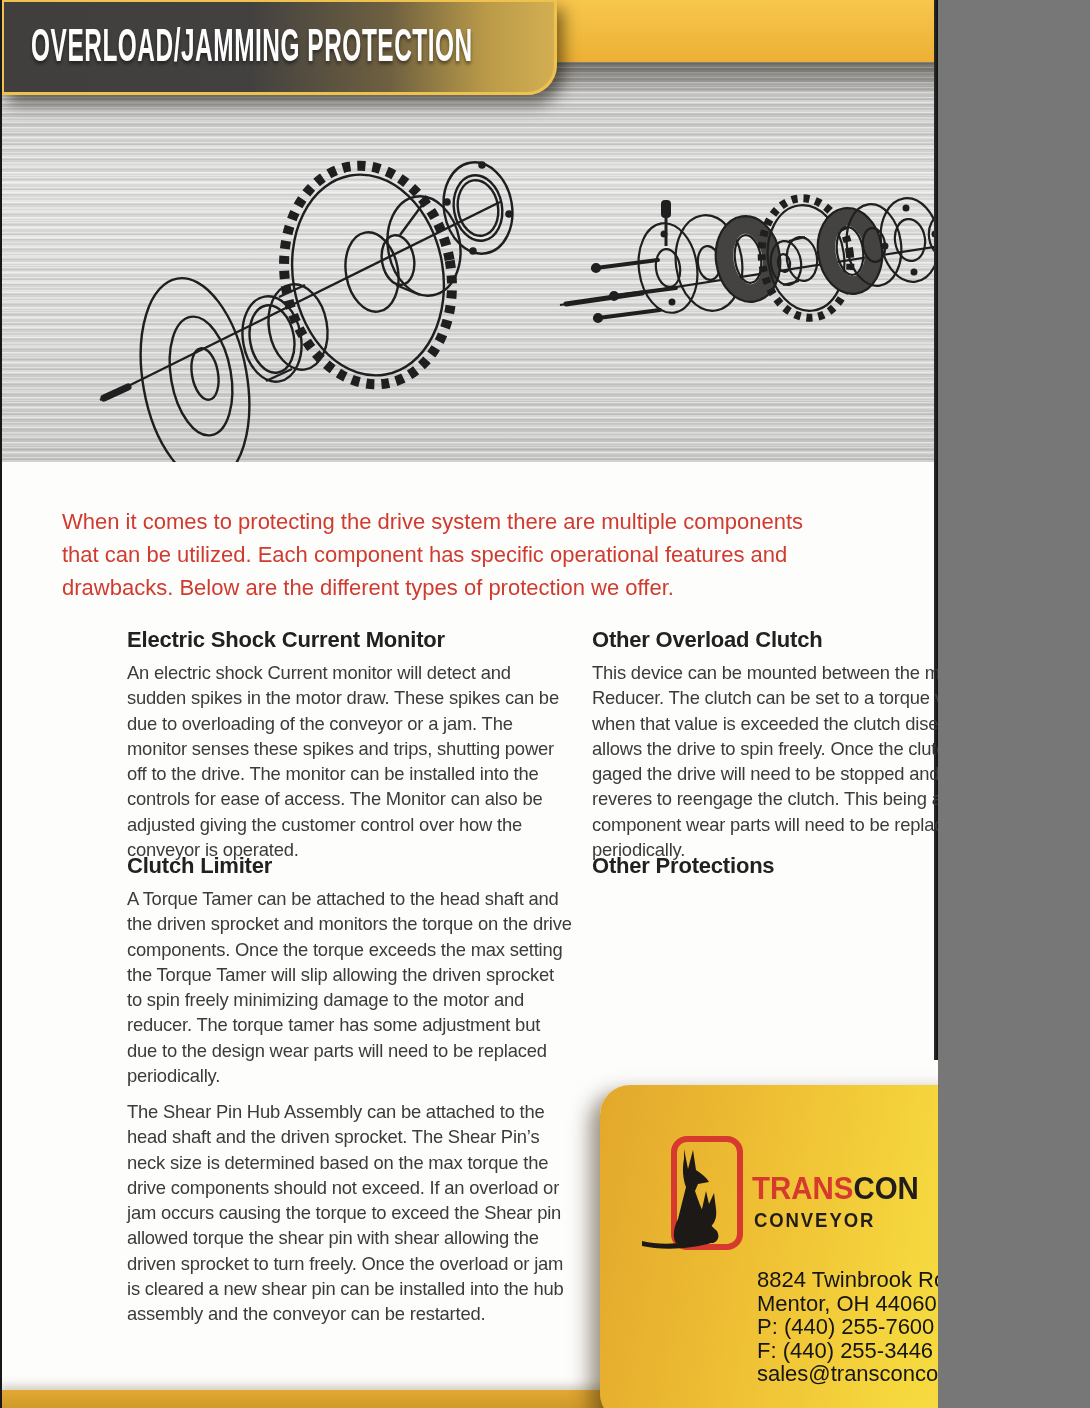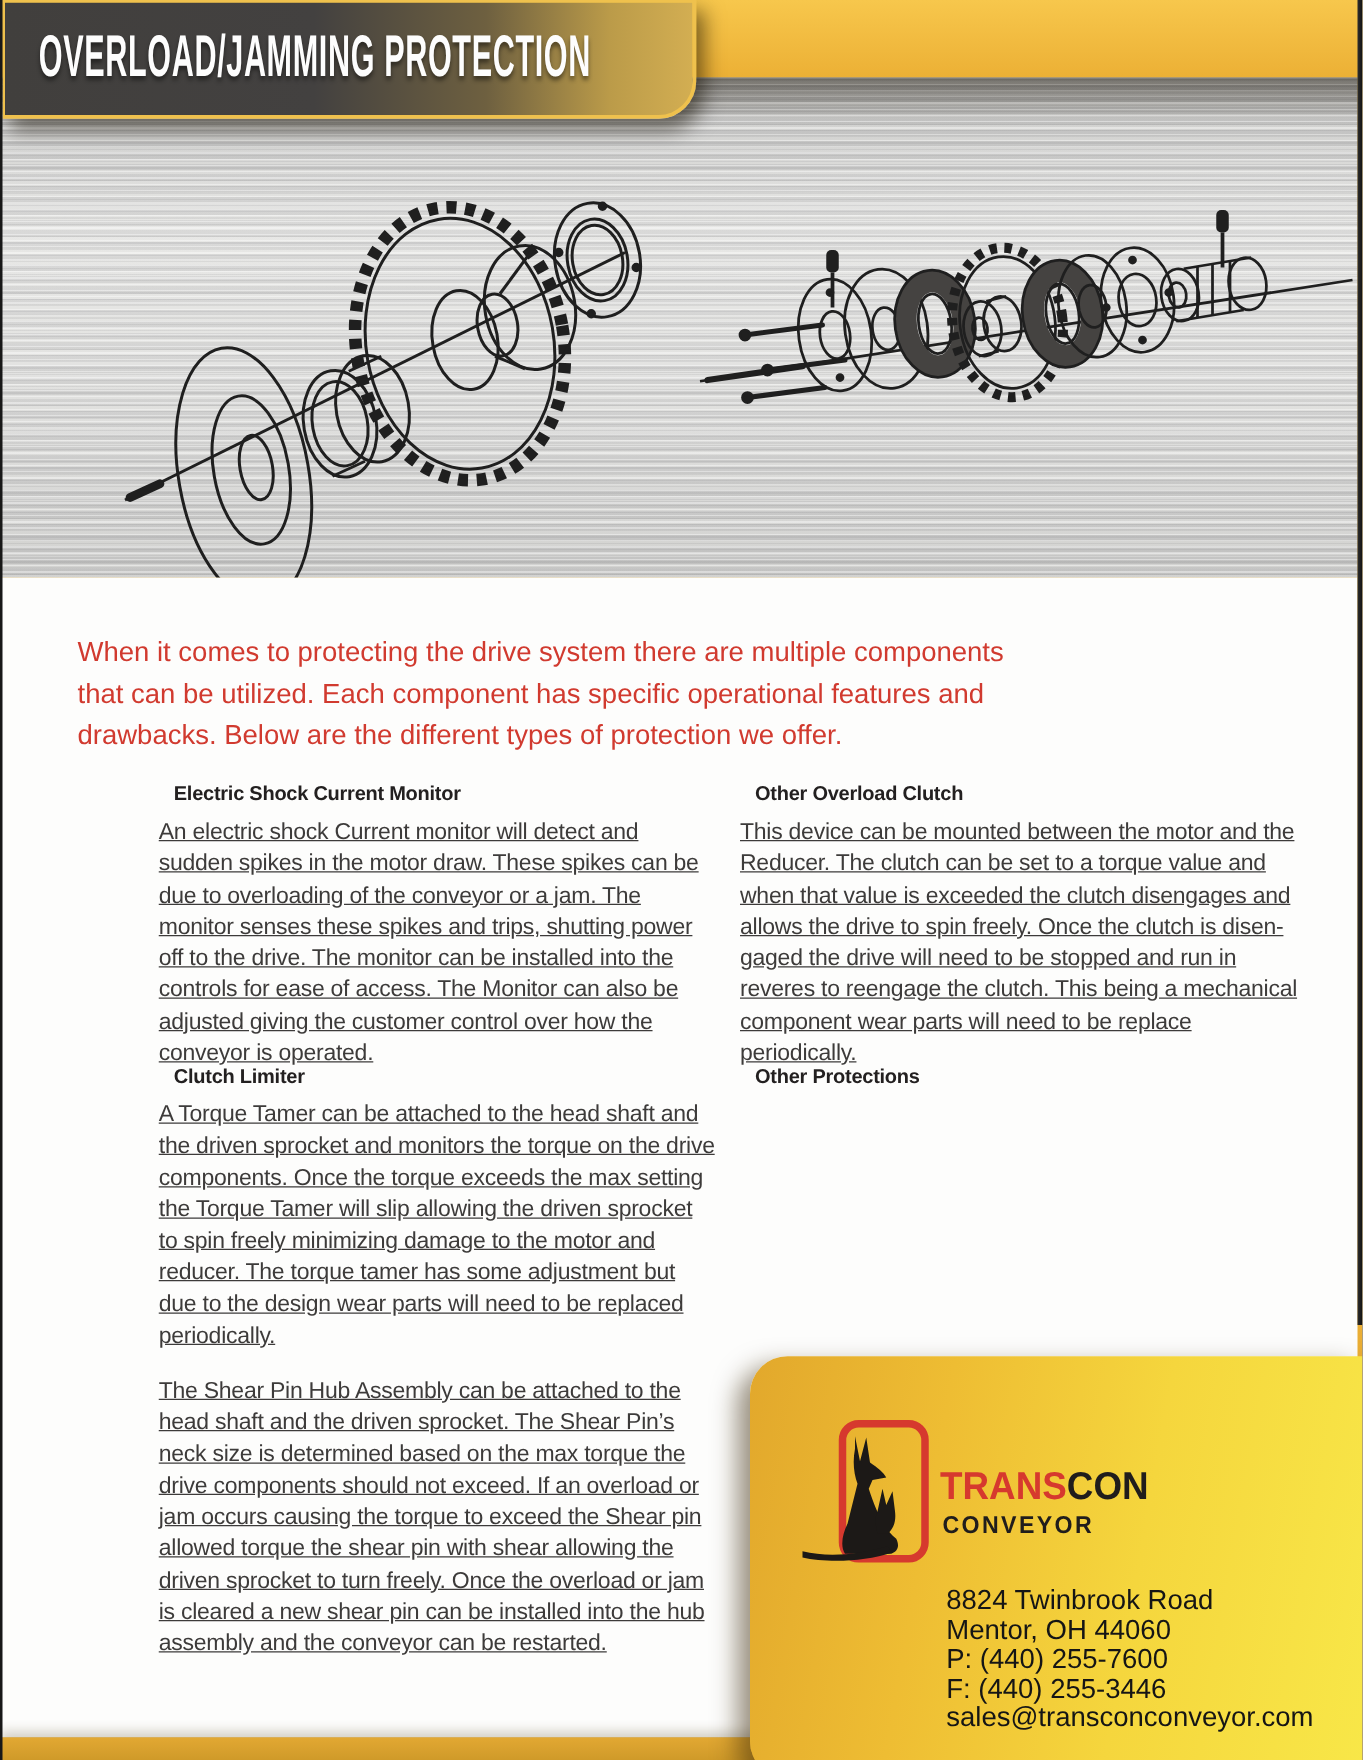--- a/index.html
+++ b/index.html
@@ -1,16 +1,16 @@
 <!DOCTYPE html>
 <html><head>
 <meta charset="utf-8">
 <style>
   html,body{margin:0;padding:0;background:#777;}
-  .page{position:relative;width:1090px;height:1408px;overflow:hidden;
+  .page{position:relative;width:938px;height:1408px;overflow:hidden;
         font-family:"Liberation Sans",sans-serif;
         background:linear-gradient(180deg,#f3bb3f 0%,#edb238 55%,#e7aa32 100%);}
   .abs{position:absolute;}
 
   
   .band{left:0;top:0;width:1086px;height:62px;
         background:linear-gradient(180deg,#f7c74c,#ecb035);
         box-shadow:0 5px 12px rgba(45,32,5,.55);z-index:2;}
 
   
@@ -45,22 +45,22 @@
   .edge-right{right:0;top:0;width:4px;height:1060px;z-index:7;
        background:linear-gradient(90deg,#2e2e2e,#101010);}
 
   
   .intro{left:62px;top:505px;width:778px;z-index:8;
        font-size:22px;line-height:33px;color:#d13a2f;}
   .sec{z-index:8;}
   .col-l{left:127px;width:446px;}
   .col-r{left:592px;width:456px;}
   .s1{top:627px}.s2{top:853px}.s3{top:1099px}
-  .sec h3{margin:0 12px 7px;font-size:16px;color:#232020;letter-spacing:-.2px;font-weight:bold;}
-  .sec p{margin:0;font-size:18.4px;line-height:25.3px;color:#3d3b3a;letter-spacing:-.2px;text-decoration:underline;}
+  .sec h3{margin:0 0 7px;font-size:22px;color:#232020;letter-spacing:-.2px;font-weight:bold;}
+  .sec p{margin:0;font-size:18.4px;line-height:25.3px;color:#3d3b3a;letter-spacing:-.2px;}
 
   
   .card{left:600px;top:1085px;width:490px;height:338px;z-index:10;
        border-radius:30px 0 0 30px;
        background:linear-gradient(100deg,#e2a82c 0%,#eebd33 30%,#f5d63d 62%,#f8e748 100%);
        box-shadow:-10px 8px 20px rgba(55,38,5,.5);text-decoration:underline;}
   .kanga{position:absolute;left:40px;top:44px;}
   .brand{position:absolute;left:152px;top:86px;font-size:31px;font-weight:bold;
        white-space:nowrap;transform:scaleX(.95);transform-origin:0 0;}
   .t-red{color:#d6392e}.t-blk{color:#201d1c}

